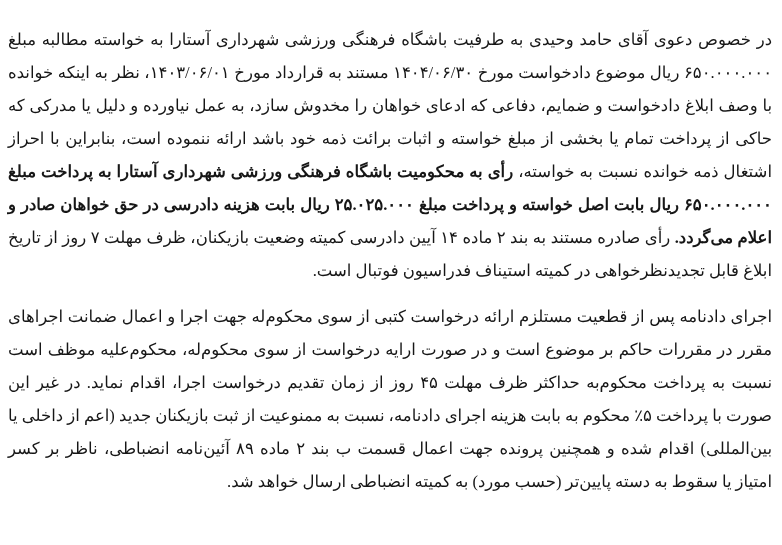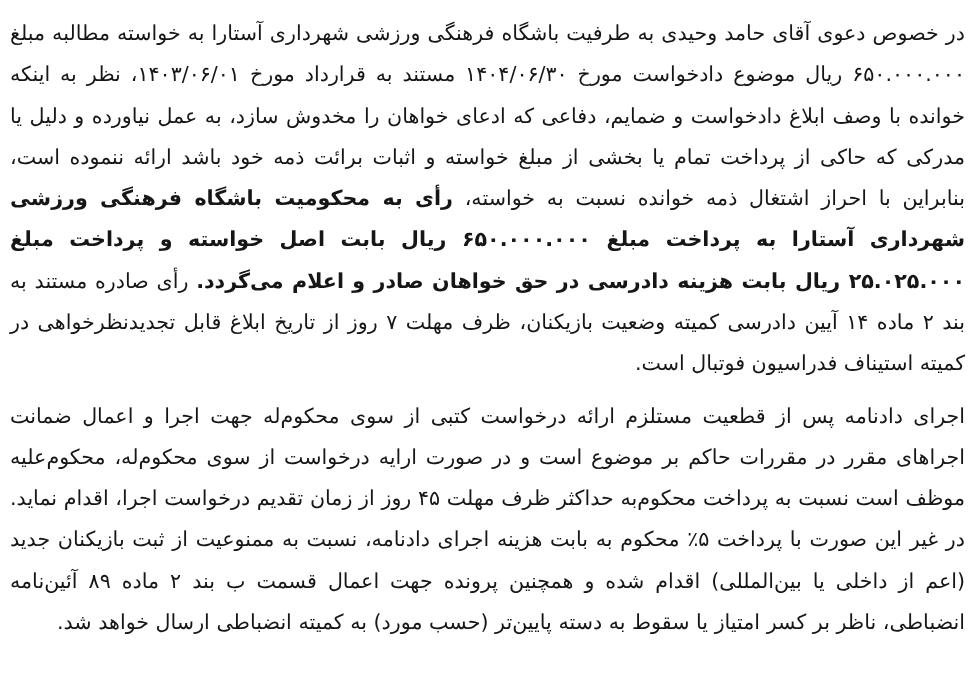--- a/index.html
+++ b/index.html
@@ -20,22 +20,23 @@
     direction: rtl;
     unicode-bidi: embed;
     font-family: "DejaVu Sans", sans-serif;
     font-size: 16.5px;
     line-height: 33px;
     color: #161616;
     text-align: justify;
     text-align-last: right;
   }
   .para {
-    margin: 0 0 9px 0;
+    margin: 13px 0 9px 0;
     text-align: justify;
+    font-family: Liberation Serif, serif;
   }
   .seg { font-weight: normal; }
   .seg-bold { font-weight: bold; }
 </style>
 </head>
 <body>
 
 <div class="page">
   <p class="para"><span class="seg">در خصوص دعوی آقای حامد وحیدی به طرفیت باشگاه فرهنگی ورزشی شهرداری آستارا به خواسته مطالبه مبلغ ۶۵۰.۰۰۰.۰۰۰ ریال موضوع دادخواست مورخ ۱۴۰۴/۰۶/۳۰ مستند به قرارداد مورخ ۱۴۰۳/۰۶/۰۱، نظر به اینکه خوانده با وصف ابلاغ دادخواست و ضمایم، دفاعی که ادعای خواهان را مخدوش سازد، به عمل نیاورده و دلیل یا مدرکی که حاکی از پرداخت تمام یا بخشی از مبلغ خواسته و اثبات برائت ذمه خود باشد ارائه ننموده است، بنابراین با احراز اشتغال ذمه خوانده نسبت به خواسته، </span><span class="seg-bold">رأی به محکومیت باشگاه فرهنگی ورزشی شهرداری آستارا به پرداخت مبلغ ۶۵۰.۰۰۰.۰۰۰ ریال بابت اصل خواسته و پرداخت مبلغ ۲۵.۰۲۵.۰۰۰ ریال بابت هزینه دادرسی در حق خواهان صادر و اعلام می‌گردد.</span><span class="seg"> رأی صادره مستند به بند ۲ ماده ۱۴ آیین دادرسی کمیته وضعیت بازیکنان، ظرف مهلت ۷ روز از تاریخ ابلاغ قابل تجدیدنظرخواهی در کمیته استیناف فدراسیون فوتبال است.</span></p>
 

